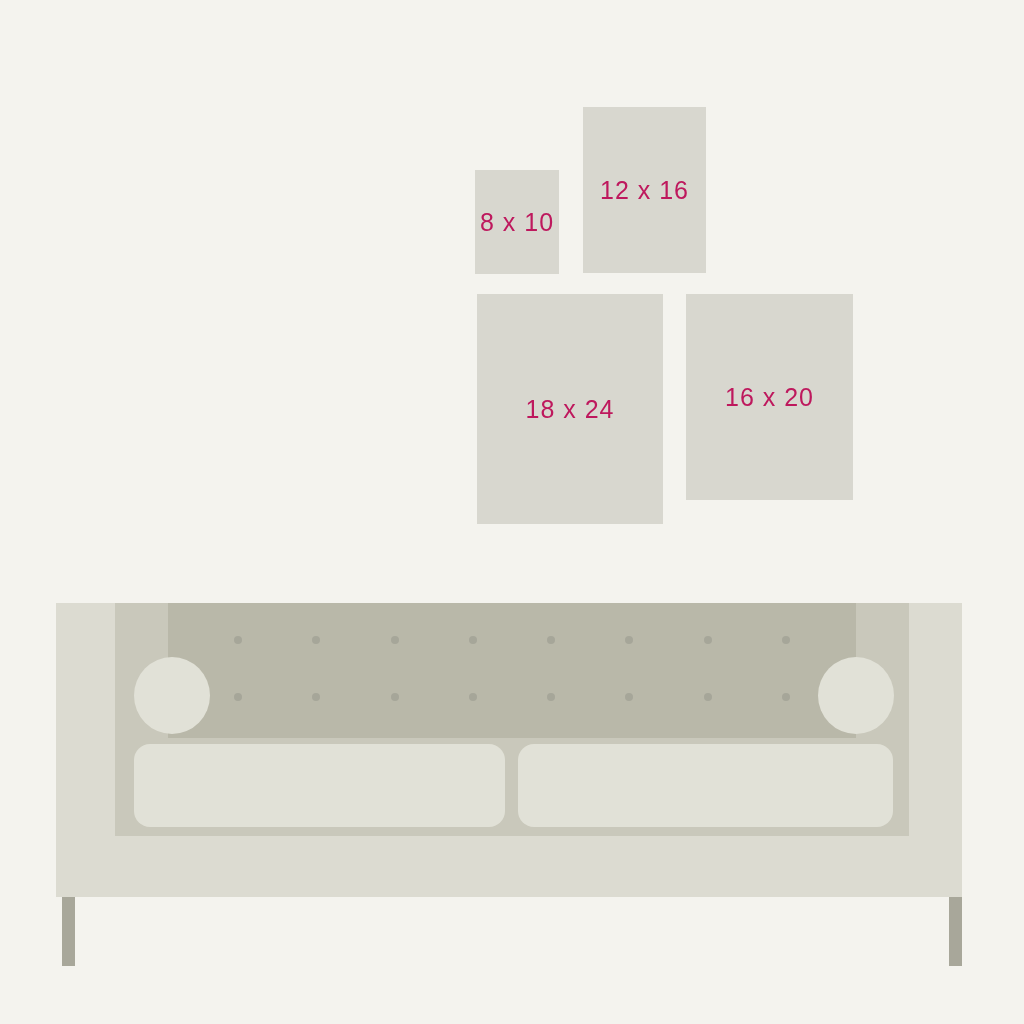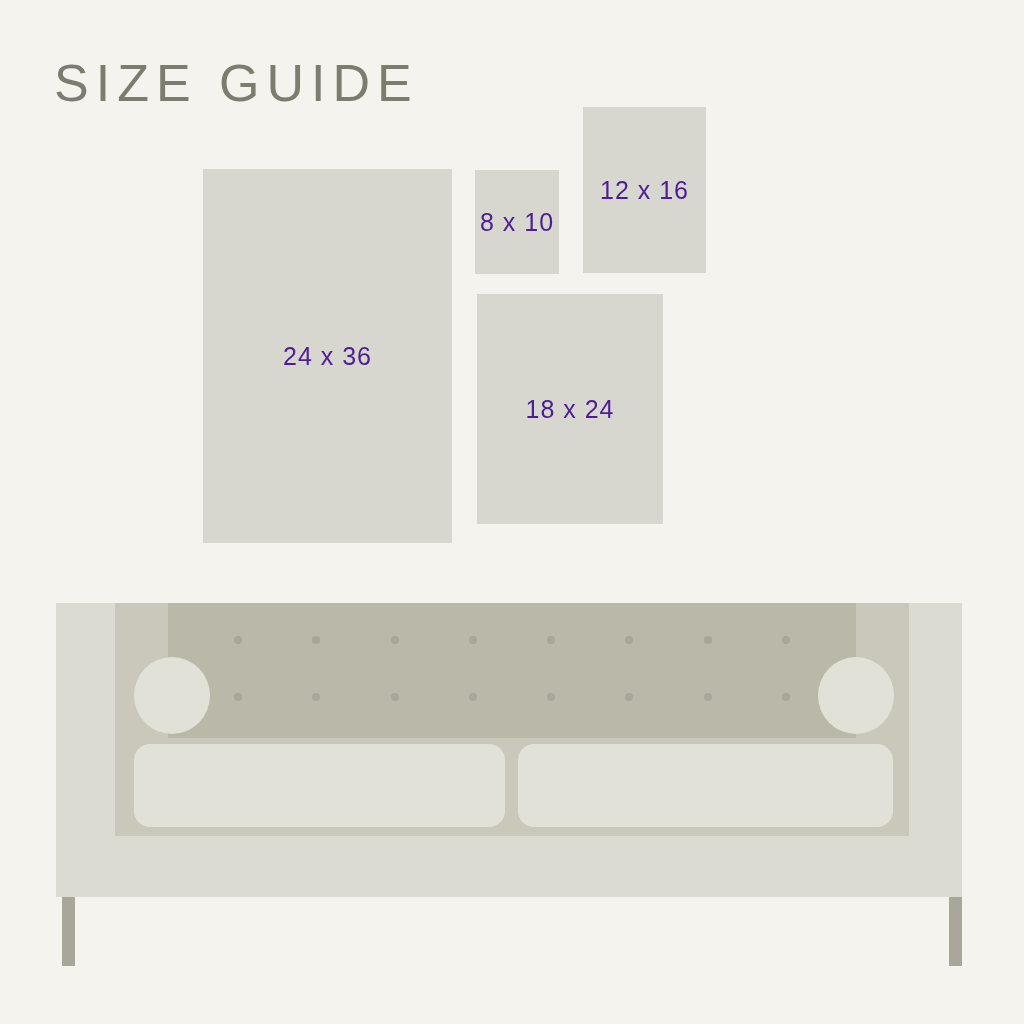--- a/index.html
+++ b/index.html
@@ -32,21 +32,21 @@
   .frame {
     position: absolute;
     background: #d8d7cf;
     display: flex;
     align-items: center;
     justify-content: center;
   }
   .frame .size-label {
     font-size: 25px;
     letter-spacing: 1px;
-    color: #4c1d95;
+    color: #be185d;
     white-space: nowrap;
   }
   .frame-24x36 { left: 203px; top: 169px; width: 249px; height: 374px; }
   .frame-8x10  { left: 475px; top: 170px; width:  84px; height: 104px; align-items: center; }
   .frame-12x16 { left: 583px; top: 107px; width: 123px; height: 166px; }
   .frame-18x24 { left: 477px; top: 294px; width: 186px; height: 230px; }
   .frame-16x20 { left: 686px; top: 294px; width: 167px; height: 206px; }
 
   
   .sofa-body {
@@ -109,38 +109,37 @@
     background: #a8a79a;
   }
   .leg-left  { left: 62px; }
   .leg-right { left: 949px; }
 </style>
 </head>
 <body>
 
 <div id="canvas">
 
-  <div class="title">SIZE GUIDE</div>
 
-  <div class="frame frame-24x36">
-    <span class="size-label">24 x 36</span>
-  </div>
 
   <div class="frame frame-8x10">
     <span class="size-label">8 x 10</span>
   </div>
 
   <div class="frame frame-12x16">
     <span class="size-label">12 x 16</span>
   </div>
 
   <div class="frame frame-18x24">
     <span class="size-label">18 x 24</span>
   </div>
 
+  <div class="frame frame-16x20">
+    <span class="size-label">16 x 20</span>
+  </div>
 
   <div>
     <div class="sofa-body"></div>
     <div class="sofa-inner"></div>
     <div class="sofa-back"></div>
 
     <div class="tufting">
         <div class="tuft-row">
           <div class="tuft-dot"></div>
           <div class="tuft-dot"></div>

